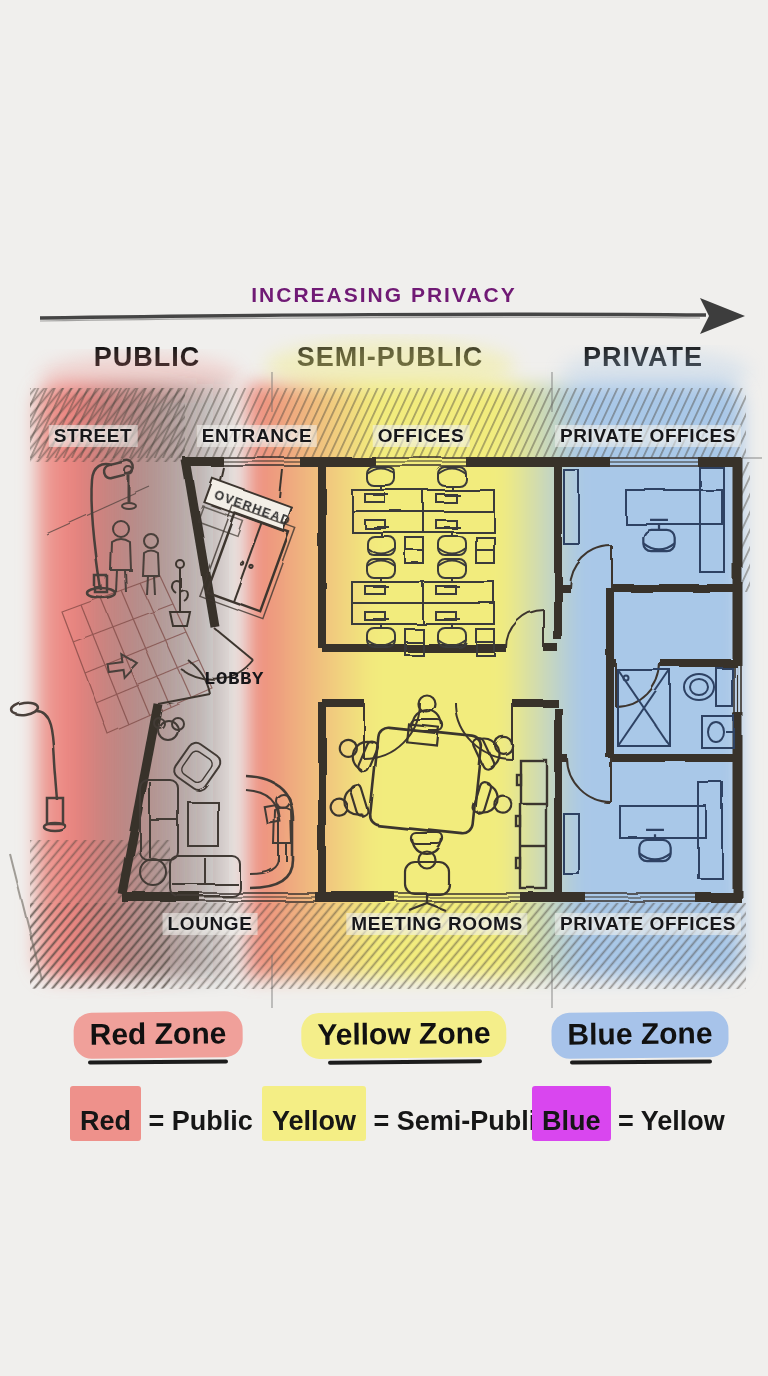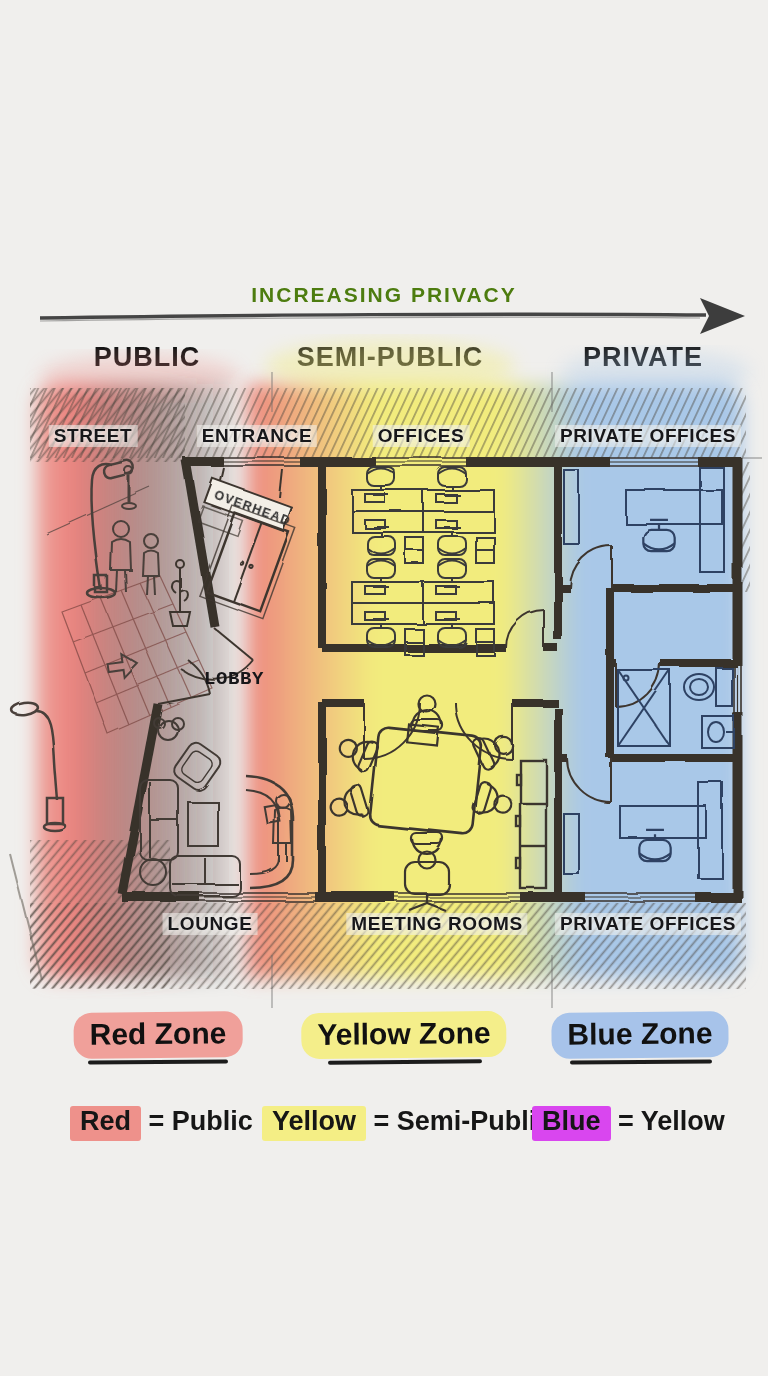--- a/index.html
+++ b/index.html
@@ -5,21 +5,21 @@
   html,body{margin:0;padding:0;background:#e8e7e5;}
   .page{
     position:relative;width:768px;height:1376px;margin:0 auto;
     background:#f0efed;overflow:hidden;
     font-family:"Liberation Sans","DejaVu Sans",sans-serif;color:#1d1d1d;
   }
   .abs{position:absolute;}
   
   .title{
     left:0;right:0;top:283px;text-align:center;
-    font-size:21px;font-weight:700;letter-spacing:2px;color:#4d7c0f;
+    font-size:21px;font-weight:700;letter-spacing:2px;color:#701a75;
   }
   .col-hdr{
     top:342px;transform:translateX(-50%);white-space:nowrap;
     font-size:27px;font-weight:700;letter-spacing:1px;color:#151515;text-align:center;
   }
   
   .lbl{
     transform:translateX(-50%);white-space:nowrap;z-index:3;
     font-size:19px;font-weight:700;letter-spacing:.6px;color:#17171a;
     background:rgba(241,240,237,.55);padding:0 5px;border-radius:0;
@@ -31,21 +31,21 @@
     top:1012px;transform:translateX(-50%) rotate(-.6deg);white-space:nowrap;z-index:3;
     font-size:30px;font-weight:700;color:#111;
     padding:5px 16px 7px;border-radius:18px;
   }
   .zone.red{background:#f0a09a;}
   .zone.yellow{background:#f4ee8a;}
   .zone.blue{background:#a7c3ea;}
   .zline{height:3.5px;background:#1c1c1c;border-radius:2px;top:1060px;z-index:3;transform:rotate(-.5deg);}
   
   .leg{top:1106px;white-space:nowrap;z-index:3;font-size:27px;font-weight:700;color:#161616;}
-  .leg .term{padding:0 10px 5px;border-radius:3px;}
+  .leg .term{padding:20px 10px 5px;border-radius:3px;}
   .leg.red .term{background:#ee918b;}
   .leg.yellow .term{background:#f4ee85;}
   .leg.blue .term{background:#d946ef;}
   svg text{font-family:"Liberation Sans","DejaVu Sans",sans-serif;}
 </style>
 </head>
 <body>
 
 <div class="page">
 

